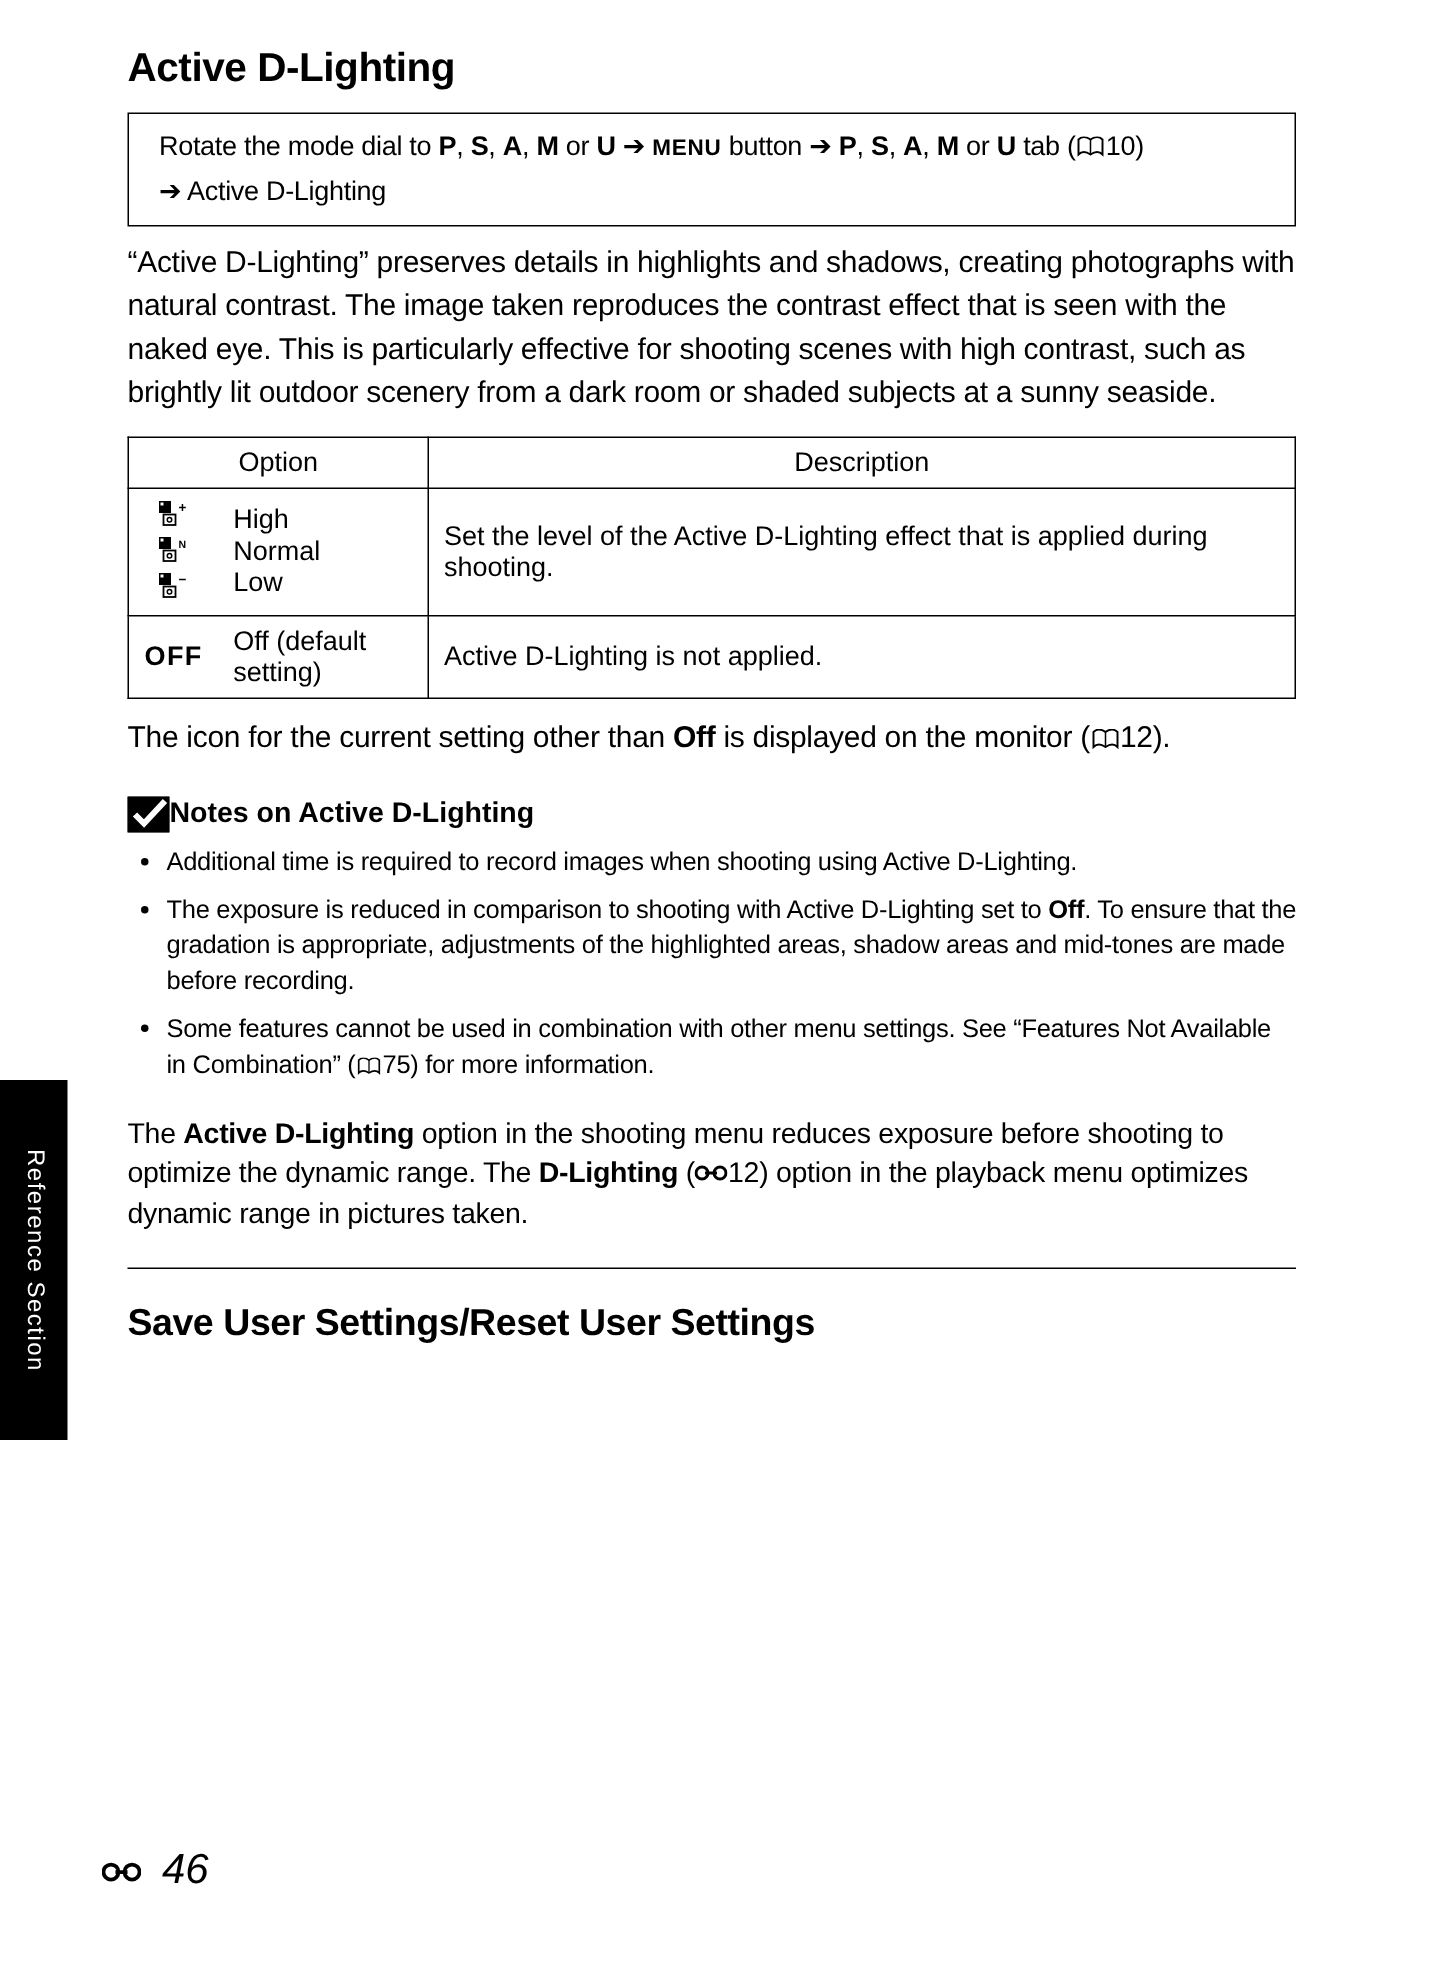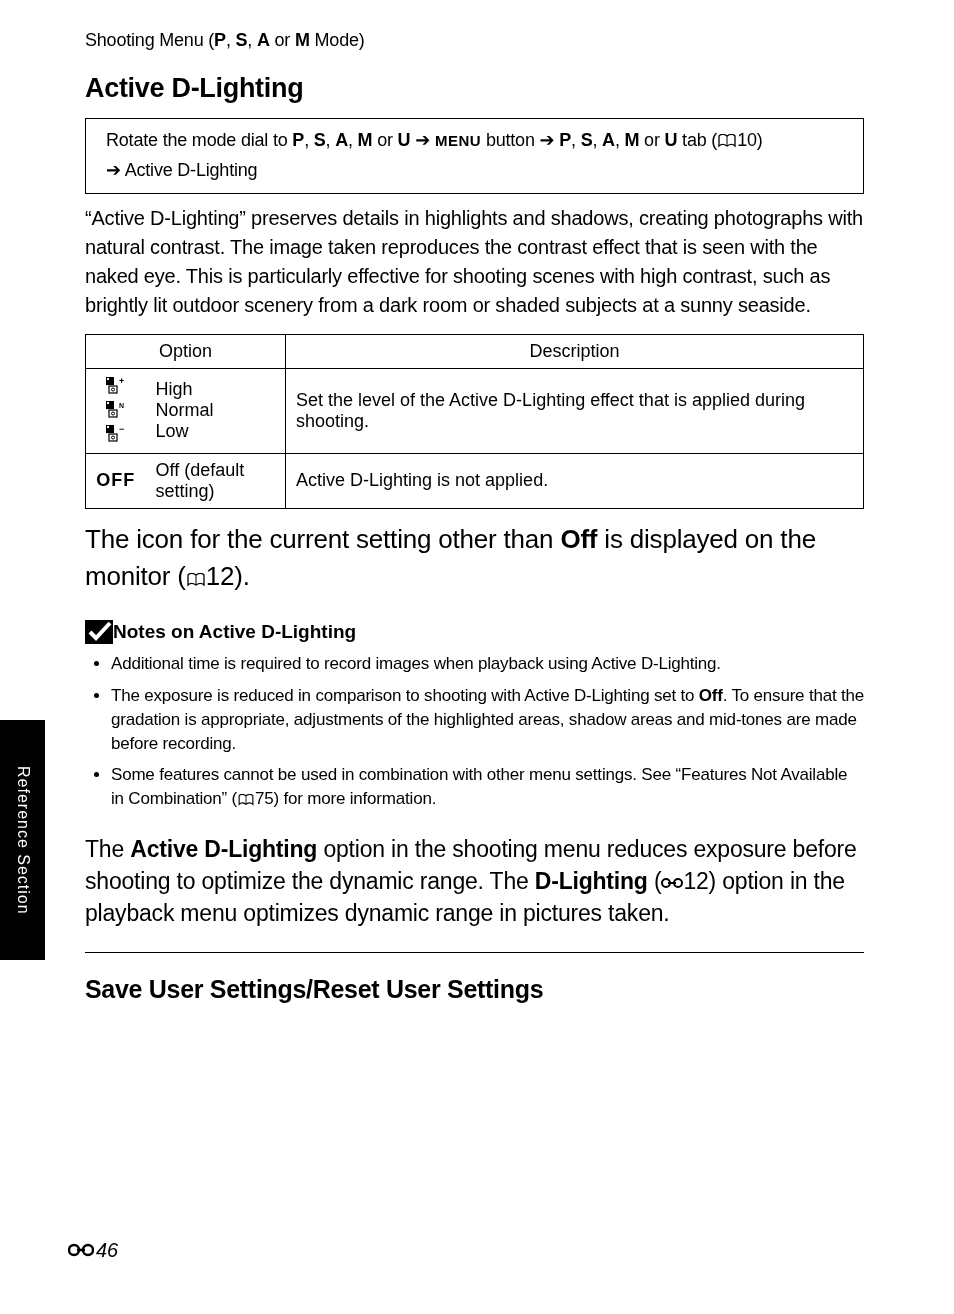--- a/index.html
+++ b/index.html
@@ -83,21 +83,21 @@
   .opt-icon-col { width: 60px; text-align: center; padding: 4px 4px; }
   .opt-label-col { width: 140px; }
   .adl-glyph {
     display: inline-block;
     width: 22px; height: 18px;
     line-height: 0;
     margin: 1px 0;
   }
   .off-text { font-family: Arial, sans-serif; font-weight: 600; font-size: 18px; text-align: center; letter-spacing: 1px;}
   .after-table {
-    font-size: 26px;
+    font-size: 20px;
     line-height: 1.45;
     letter-spacing: -0.2px;
     margin-bottom: 22px;
   }
   .note-block { margin-bottom: 20px; }
   .note-head {
     font-size: 19px;
     font-weight: 700;
     display: flex;
     align-items: center;
@@ -110,60 +110,57 @@
   }
   .check-icon svg { position: absolute; top: 0; left: 0; }
   .note-list {
     list-style: disc;
     padding-left: 26px;
     font-size: 17px;
     line-height: 1.4;
   }
   .note-list li { margin-bottom: 8px; letter-spacing: -0.2px;}
   .note-para {
-    font-size: 23px;
+    font-size: 19px;
     line-height: 1.4;
     letter-spacing: -0.2px;
   }
   .hr {
     border: none;
     border-top: 1px solid #000;
     margin: 22px 0 22px 0;
   }
   h1.section2 {
     font-size: 25px;
     font-weight: 700;
     letter-spacing: -0.3px;
     margin-bottom: 8px;
   }
   .pagenum {
     position: absolute;
     left: 68px;
     bottom: 52px;
-    font-size: 20px;
+    font-size: 28px;
     font-style: italic;
     display: flex;
     align-items: flex-end;
-    gap: 2px;
+    gap: 14px;
   }
   .link-dash { display: inline-block; }
   .bold { font-weight: 700; }
 </style>
 </head>
 <body>
 
 <div class="sidebar-tab">
   <span>Reference Section</span>
 </div>
 
 <div class="page">
 
-  <div class="breadcrumb">
-    <span>Shooting Menu (</span><span class="modechar">P</span><span>, </span><span class="modechar">S</span><span>, </span><span class="modechar">A</span><span> or </span><span class="modechar">M</span><span> Mode)</span>
-  </div>
 
   <h1 class="section">Active D-Lighting</h1>
 
   <div class="navbox">
     <span>Rotate the mode dial to </span><span class="modechar">P</span>, <span class="modechar">S</span>, <span class="modechar">A</span>, <span class="modechar">M</span> or <span class="modechar">U</span><span class="arrow"> ➔ </span><span class="menu-icon">MENU</span><span> button </span><span class="arrow">➔ </span><span class="modechar">P</span>, <span class="modechar">S</span>, <span class="modechar">A</span>, <span class="modechar">M</span> or <span class="modechar">U</span><span> tab (</span><span class="book-icon"><svg width="18" height="14" viewBox="0 0 18 14">
           <path d="M1 2 C3 0 6 0 9 2 C12 0 15 0 17 2 L17 12 C15 10 12 10 9 12 C6 10 3 10 1 12 Z" fill="none" stroke="#000" stroke-width="1.3"></path>
           <line x1="9" y1="2" x2="9" y2="12" stroke="#000" stroke-width="1"></line>
         </svg></span><span>10)</span><br>
     <span class="arrow">➔</span> Active D-Lighting
   </div>
@@ -228,21 +225,21 @@
     <div class="note-head">
       <span class="check-icon">
         <svg width="28" height="24" viewBox="0 0 28 24">
             <rect width="28" height="24" fill="#000"></rect>
             <path d="M5 12 L11 18 L25 3" stroke="#fff" stroke-width="4" fill="none"></path>
           </svg>
       </span>
       <span>Notes on Active D-Lighting</span>
     </div>
     <ul class="note-list">
-      <li>Additional time is required to record images when playback using Active D-Lighting.</li>
+      <li>Additional time is required to record images when shooting using Active D-Lighting.</li>
       <li>
         <span>The exposure is reduced in comparison to shooting with Active D-Lighting set to </span><span class="bold">Off</span><span>. To ensure that the gradation is appropriate, adjustments of the highlighted areas, shadow areas and mid-tones are made before recording.</span>
       </li>
       <li>
         <span>Some features cannot be used in combination with other menu settings. See “Features Not Available in Combination” (</span><span class="book-icon"><svg width="16" height="12" viewBox="0 0 18 14">
               <path d="M1 2 C3 0 6 0 9 2 C12 0 15 0 17 2 L17 12 C15 10 12 10 9 12 C6 10 3 10 1 12 Z" fill="none" stroke="#000" stroke-width="1.3"></path>
               <line x1="9" y1="2" x2="9" y2="12" stroke="#000" stroke-width="1"></line>
             </svg></span><span>75) for more information.</span>
       </li>
     </ul>

